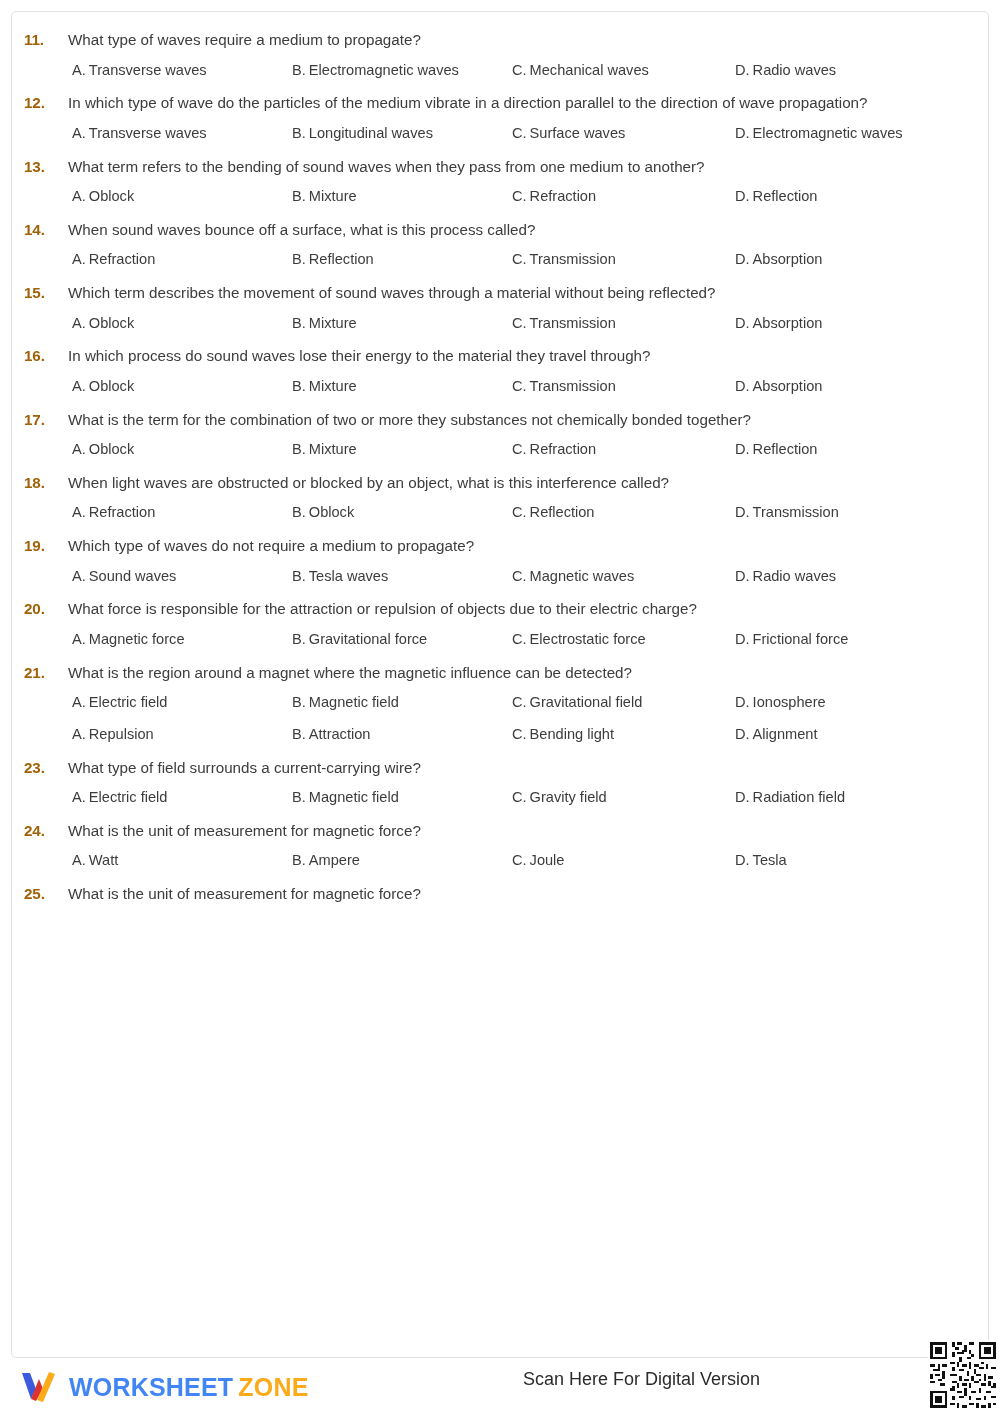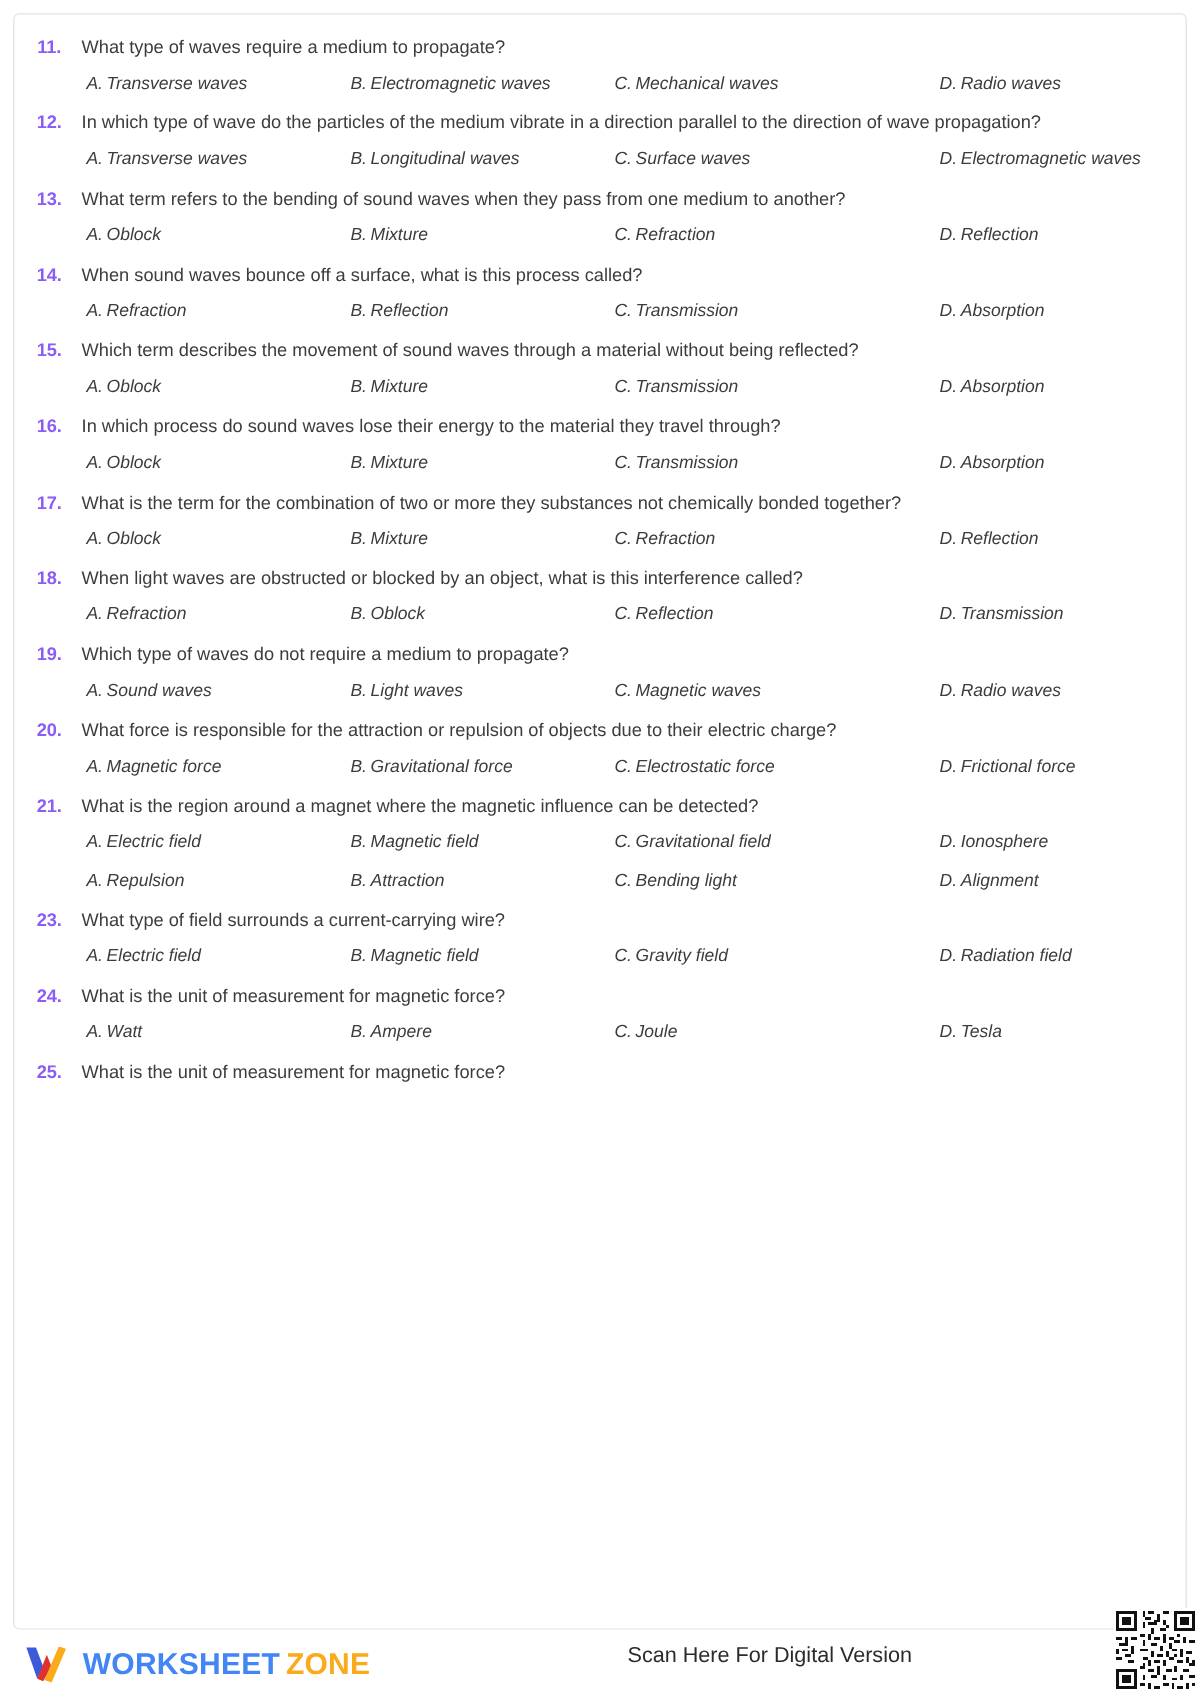--- a/index.html
+++ b/index.html
@@ -41,53 +41,52 @@
 
   .qline {
     display: flex;
     align-items: flex-start;
     font-size: 15.2px;
     line-height: 1.42;
   }
 
   .qnum {
     flex: 0 0 34px;
-    text-align: center;
+    text-align: left;
     font-weight: bold;
-    color: #8b5cf6;
+    color: #a16207;
     padding-right: 10px;
     font-size: 15.2px;
     letter-spacing: -0.1px;
   }
 
   .qtext {
     flex: 1 1 auto;
     color: #3c3c3c;
     padding-right: 58px;
   }
 
   .options {
     display: flex;
     margin-top: 10px;
     padding-left: 48px;
     font-size: 14.6px;
     line-height: 1.35;
     color: #3c3c3c;
-    font-style: italic;
   }
 
   .opt {
     box-sizing: border-box;
     padding-right: 6px;
     white-space: nowrap;
   }
   .opt.c0 { flex: 0 0 220px; }
   .opt.c1 { flex: 0 0 220px; }
   .opt.c2 { flex: 0 0 223px; }
-  .opt.c3 { flex: 1 1 auto; margin-left: 48px; }
+  .opt.c3 { flex: 1 1 auto; }
 
   .opt .lt { margin-right: 3px; }
 
   .footer {
     position: absolute;
     left: 0;
     top: 1362px;
     width: 840px;
     height: 52px;
   }
@@ -239,21 +238,21 @@
           <div class="opt c3"><span class="lt">D.</span><span>Transmission</span></div>
         </div>
       </div>
       <div class="qblock">
         <div class="qline">
           <div class="qnum">19.</div>
           <div class="qtext">Which type of waves do not require a medium to propagate?</div>
         </div>
         <div class="options">
           <div class="opt c0"><span class="lt">A.</span><span>Sound waves</span></div>
-          <div class="opt c1"><span class="lt">B.</span><span>Light waves</span></div>
+          <div class="opt c1"><span class="lt">B.</span><span>Tesla waves</span></div>
           <div class="opt c2"><span class="lt">C.</span><span>Magnetic waves</span></div>
           <div class="opt c3"><span class="lt">D.</span><span>Radio waves</span></div>
         </div>
       </div>
       <div class="qblock">
         <div class="qline">
           <div class="qnum">20.</div>
           <div class="qtext">What force is responsible for the attraction or repulsion of objects due to their electric charge?</div>
         </div>
         <div class="options">

